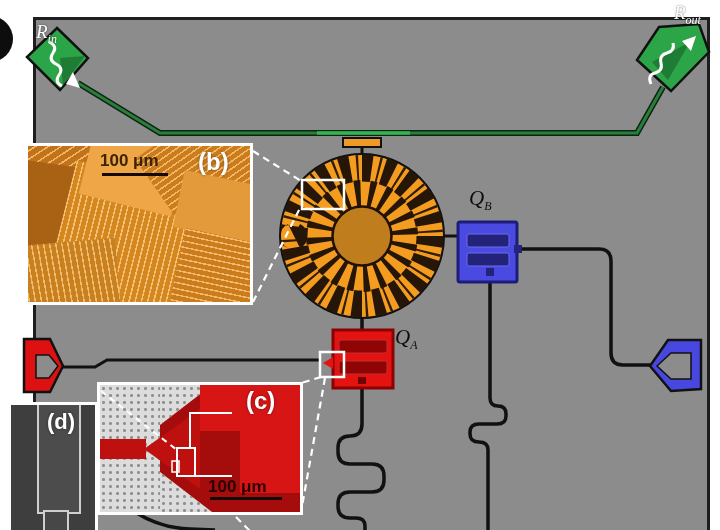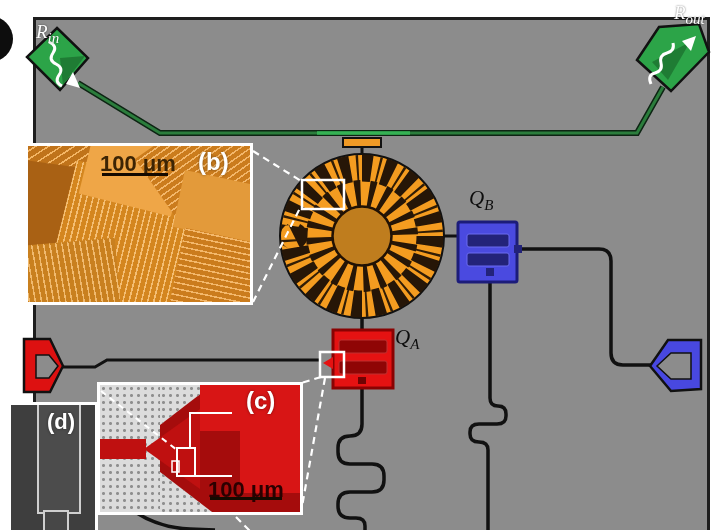--- a/index.html
+++ b/index.html
@@ -8,26 +8,26 @@
   .frame{position:absolute;left:33px;top:17px;width:677px;height:516px;
          background:#8c8c8c;border:3px solid #1e1e1e;border-bottom:none;box-sizing:border-box;}
   .panel-a-badge{position:absolute;left:-33px;top:16px;width:46px;height:46px;border-radius:50%;
          background:#0d0d0d;}
   svg.layer{position:absolute;left:0;top:0;}
   .under{z-index:2;} .inset{z-index:3;} .over{z-index:4;} .lbl{z-index:5;}
 
   
   .port-label{position:absolute;color:#fff;font-family:"Liberation Serif",serif;font-style:italic;
       font-size:19px;text-shadow:0 0 2px rgba(0,0,0,.6);}
-  .port-label sub,.qubit-label sub{font-size:15px;font-style:italic;}
+  .port-label sub,.qubit-label sub{font-size:12px;font-style:italic;}
   .qubit-label{position:absolute;color:#0d0d0d;font-family:"Liberation Serif",serif;
       font-style:italic;font-size:21px;}
   .inset-letter{position:absolute;color:#fff;font-weight:bold;font-size:24px;
       text-shadow:0 0 3px rgba(0,0,0,.45);}
-  .scalebar-text{position:absolute;font-weight:bold;font-size:22px;}
+  .scalebar-text{position:absolute;font-weight:bold;font-size:17px;}
   .scalebar-line{position:absolute;height:3px;background:#140a00;}
 
   
   .inset-b{position:absolute;left:25px;top:143px;width:222px;height:156px;border:3px solid #fff;
       background:#b96e18;overflow:hidden;}
   .inset-b .blk{position:absolute;}
   .st1{background:#c0731a;background-image:repeating-linear-gradient(0deg,rgba(247,186,106,.95) 0 1.5px,transparent 1.5px 7px);}
   .st2{background:#d4861f;background-image:repeating-linear-gradient(90deg,rgba(250,200,130,.85) 0 1.5px,transparent 1.5px 6px);}
   .st3{background:#cb7c1d;background-image:repeating-linear-gradient(0deg,rgba(248,190,115,.9) 0 1.5px,transparent 1.5px 6px);}
   .st4{background:#c9801f;background-image:repeating-linear-gradient(85deg,rgba(250,200,130,.8) 0 1.5px,transparent 1.5px 6px);}

